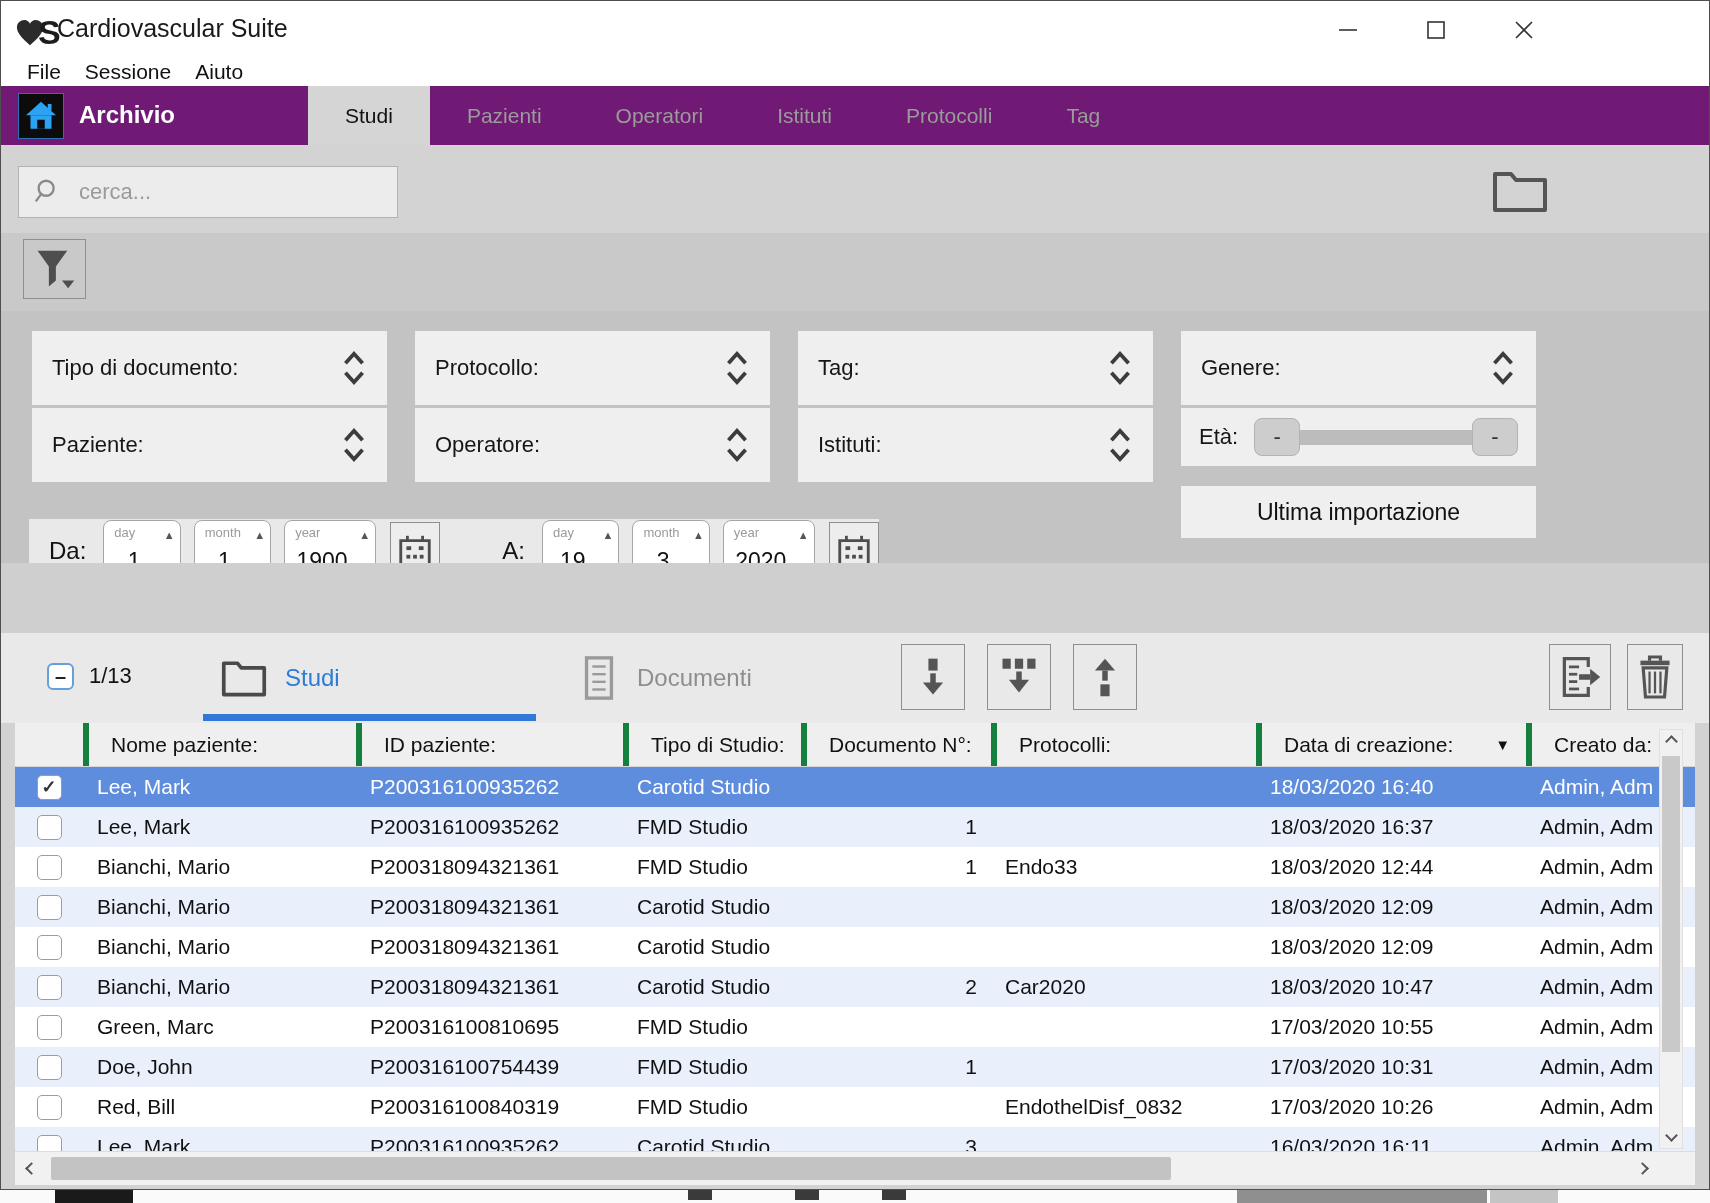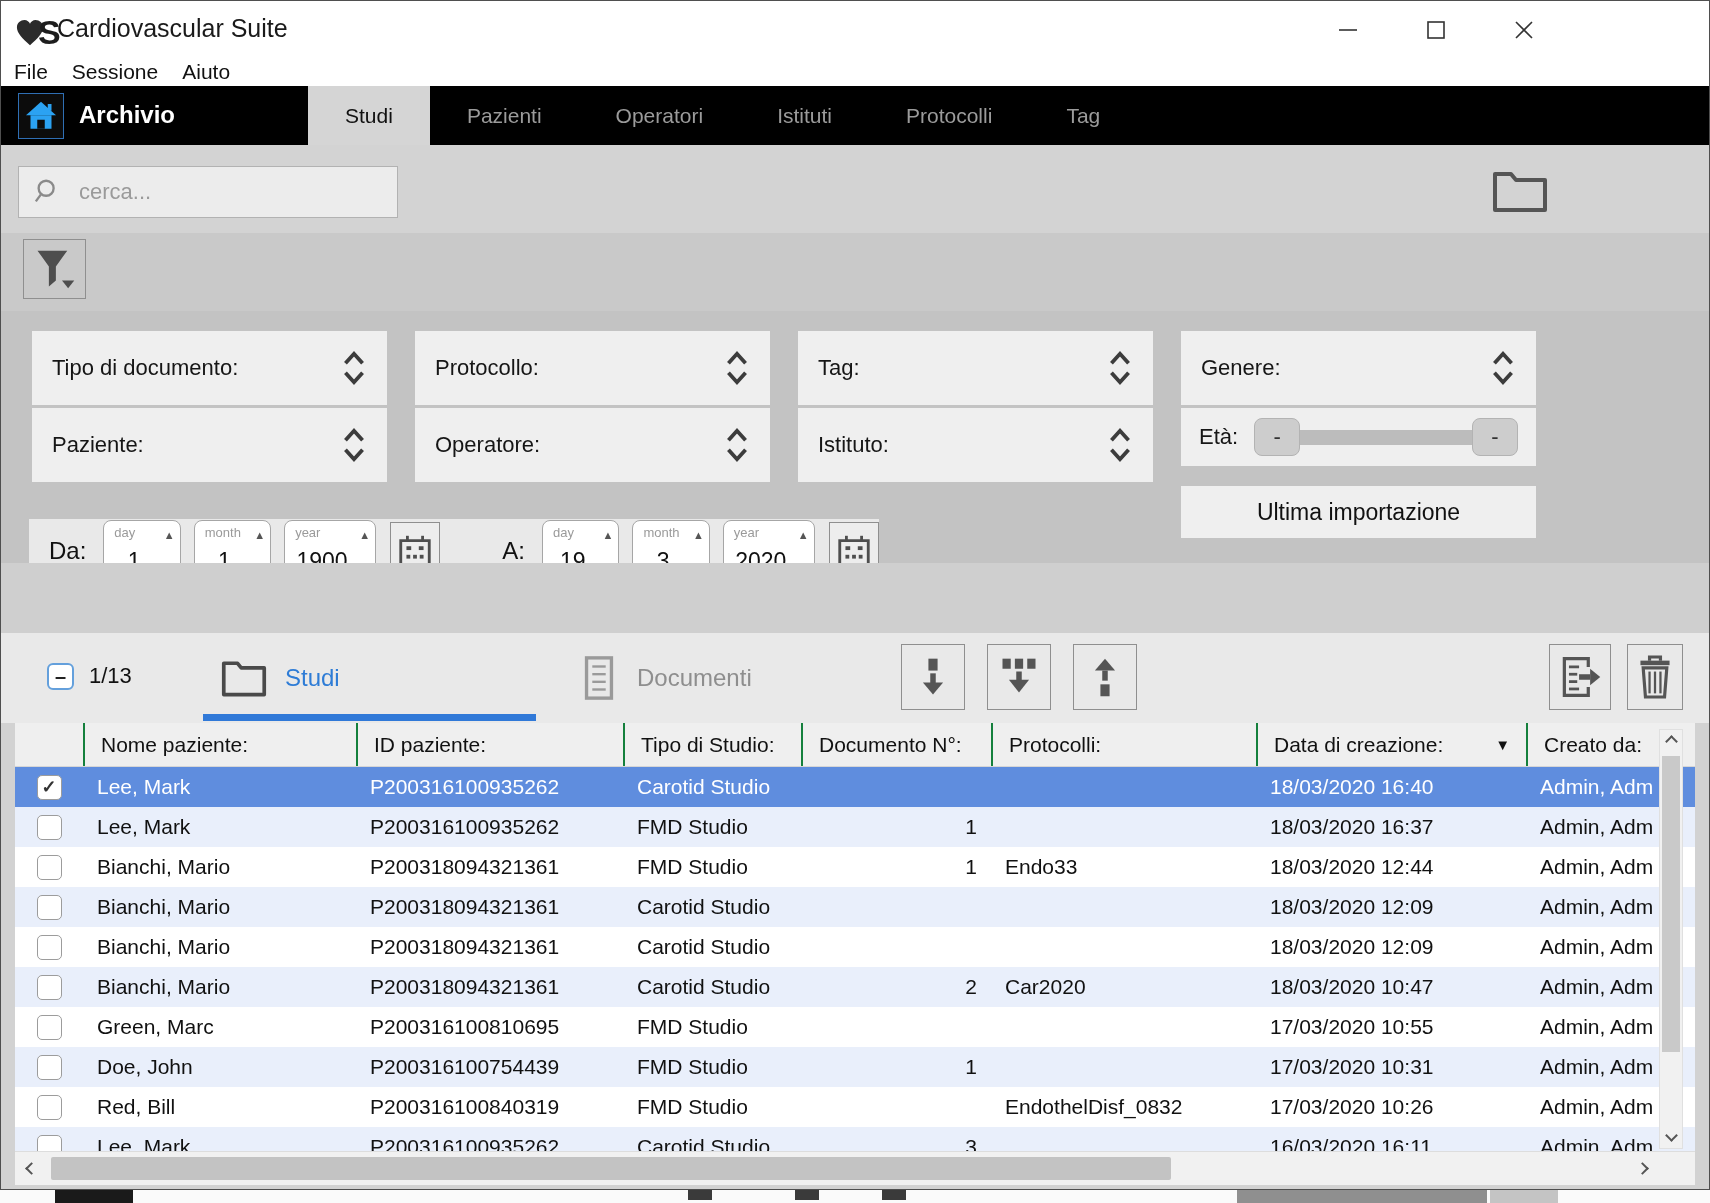--- a/index.html
+++ b/index.html
@@ -11,25 +11,25 @@
   
   .titlebar { position:absolute; left:0; top:0; width:100%; height:57px; background:#fff; }
   .logo { position:absolute; left:14px; top:12px; display:flex; align-items:center; }
   .logo-s { font-size:34px; font-weight:bold; color:#1d1d1d; margin-left:-7px; }
   .app-title { position:absolute; left:56px; top:13px; font-size:25px; color:#1a1a1a; }
   .win-controls { position:absolute; right:172px; top:16px; display:flex; gap:62px; align-items:center; }
   .win-btn { width:26px; height:26px; display:flex; align-items:center; justify-content:center; }
 
   
   .menubar { position:absolute; left:0; top:57px; width:100%; height:28px; background:#fff;
-             display:flex; gap:24px; padding-left:13px; align-items:center; }
+             display:flex; gap:24px; padding-left:26px; align-items:center; }
   .menu-item { font-size:21px; color:#111; }
 
   
-  .appheader { position:absolute; left:0; top:85px; width:100%; height:59px; background:#000000; }
+  .appheader { position:absolute; left:0; top:85px; width:100%; height:59px; background:#701a75; }
   .home-btn { position:absolute; left:17px; top:7px; width:46px; height:46px; background:#0c0c0c;
               border:1px solid #2f6fb4; display:flex; align-items:center; justify-content:center; }
   .section-label { position:absolute; left:78px; top:15px; color:#fff; font-weight:bold; font-size:24px; }
   .header-tabs { position:absolute; left:307px; top:0; height:59px; display:flex; }
   .htab { height:59px; line-height:59px; padding:0 37px; font-size:21px; color:#9b9b9b; text-align:center; }
   .htab.active { background:#d5d5d5; color:#111; }
 
   
   .search-row { position:absolute; left:0; top:144px; width:100%; height:88px; background:#d3d3d3; }
   .search-box { position:absolute; left:17px; top:21px; width:380px; height:52px; background:#ececec;
@@ -90,21 +90,21 @@
   .rtab .tab-underline { position:absolute; left:0; bottom:2px; width:100%; height:7px; background:#3079d8; }
   .rtab-label { font-size:24px; }
   .rtab.studies .rtab-label { color:#2e7cd6; }
   .rtab.documents .rtab-label { color:#8e8e8e; }
   .tool-btn { position:absolute; top:11px; width:64px; height:66px; background:transparent;
               border:1.5px solid #8f8f8f; display:flex; align-items:center; justify-content:center; }
 
   
   .table-wrap { position:absolute; left:14px; top:722px; width:1680px; height:462px; background:#fff; }
   .thead { display:flex; height:44px; background:#efefef; border-bottom:1px solid #d6d6d6; }
-  .th { font-size:21px; color:#111; line-height:44px; padding-left:16px; border-left:2px solid #15803d;
+  .th { font-size:21px; color:#111; line-height:44px; padding-left:22px; border-left:6px solid #15803d;
         overflow:hidden; white-space:nowrap; position:relative; }
   .th:first-child { border-left:none; }
   .c0{width:68px;padding-left:0;} .c1{width:273px;} .c2{width:267px;} .c3{width:178px;}
   .c4{width:190px;} .c5{width:265px;} .c6{width:270px;} .c7{flex:1;}
   .sort-icon { position:absolute; right:16px; top:0; font-size:15px; color:#111; }
   .tbody { height:384px; overflow:hidden; }
   .trow { display:flex; height:40px; background:#fff; }
   .trow:nth-child(even) { background:#e9effb; }
   .trow.selected { background:#5f8dde; }
   .trow.selected .cell { color:#fff; }
@@ -278,21 +278,21 @@
     <div class="combo" style="left:414px; top:97px;">
       <span class="combo-label">Operatore:</span>
       <span>
           <svg class="updown" viewBox="0 0 26 40">
             <path d="M4 15 L13 5 L22 15" fill="none" stroke="#3c3c3c" stroke-width="4"></path>
             <path d="M4 25 L13 35 L22 25" fill="none" stroke="#3c3c3c" stroke-width="4"></path>
           </svg>
         </span>
     </div>
     <div class="combo" style="left:797px; top:97px;">
-      <span class="combo-label">Istituto:</span>
+      <span class="combo-label">Istituti:</span>
       <span>
           <svg class="updown" viewBox="0 0 26 40">
             <path d="M4 15 L13 5 L22 15" fill="none" stroke="#3c3c3c" stroke-width="4"></path>
             <path d="M4 25 L13 35 L22 25" fill="none" stroke="#3c3c3c" stroke-width="4"></path>
           </svg>
         </span>
     </div>
 
     <div class="age-box">
       <span class="age-label">Età:</span>

